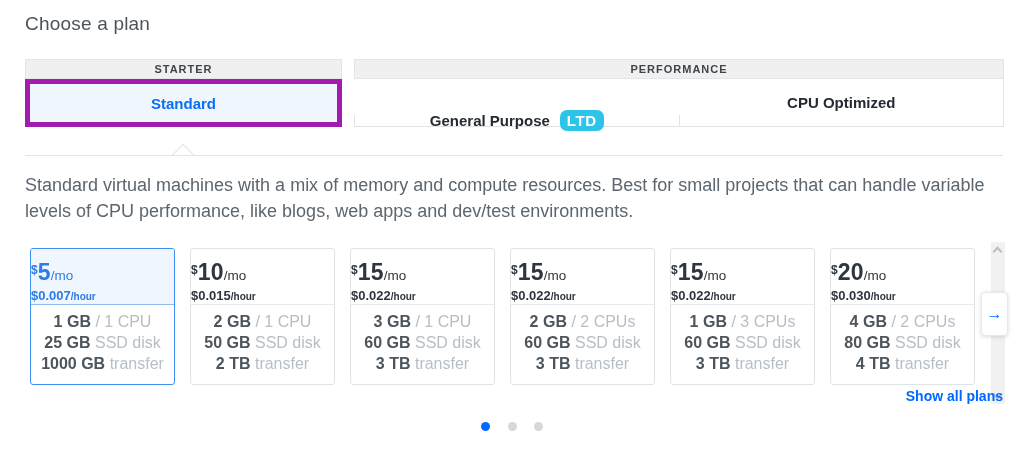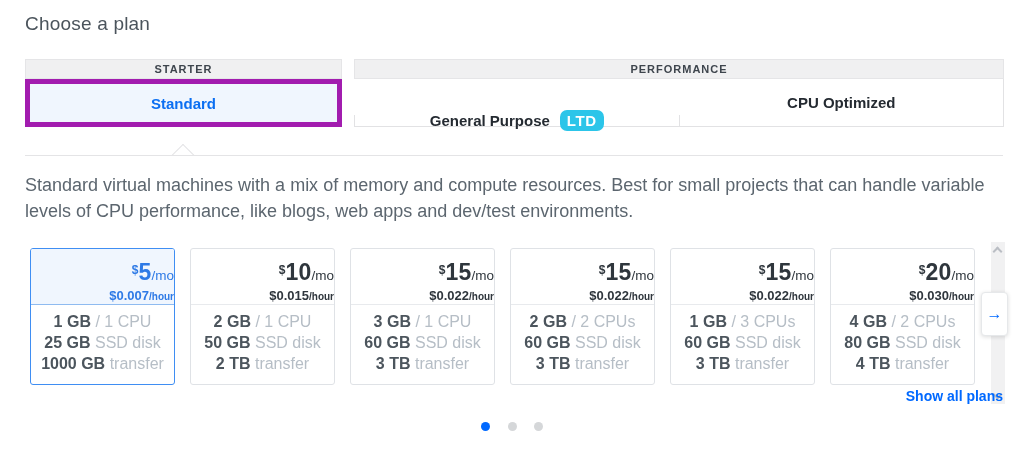--- a/index.html
+++ b/index.html
@@ -55,21 +55,21 @@
   }
 
   
   .cards-row { position:absolute; left:30px; top:248px; display:flex; gap:15px; }
   .card {
     width:145px; height:137px; background:#ffffff;
     border:1px solid #dfe2e6; border-radius:3px; cursor:pointer;
     display:flex; flex-direction:column; overflow:hidden;
   }
   .card-top {
-    height:56px; border-bottom:1px solid #e8eaed; text-align:right; padding-top:9px;
+    height:56px; border-bottom:1px solid #e8eaed; text-align:left; padding-top:9px;
     color:#2f363d;
   }
   .price-line { line-height:24px; white-space:nowrap; }
   .currency { font-size:12px; font-weight:bold; vertical-align:6px; }
   .amount { font-size:23px; font-weight:bold; letter-spacing:.2px; }
   .per-month { font-size:13.5px; }
   .hourly-line { font-size:13px; font-weight:bold; line-height:16px; white-space:nowrap; }
   .per-hour { font-size:10px; }
   .card.selected { border-color:#3f8ef3; }
   .card.selected .card-top { background:#f0f6fe; border-bottom-color:#8fbbf0; color:#2e7ae6; }

